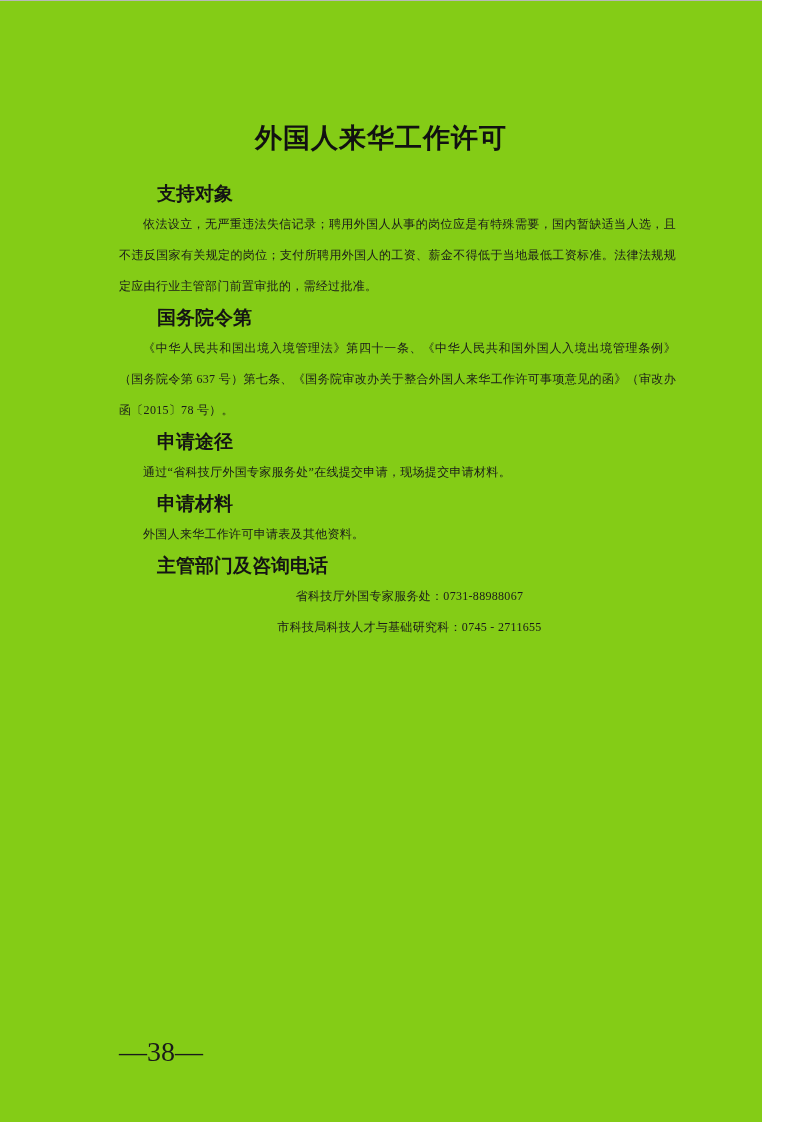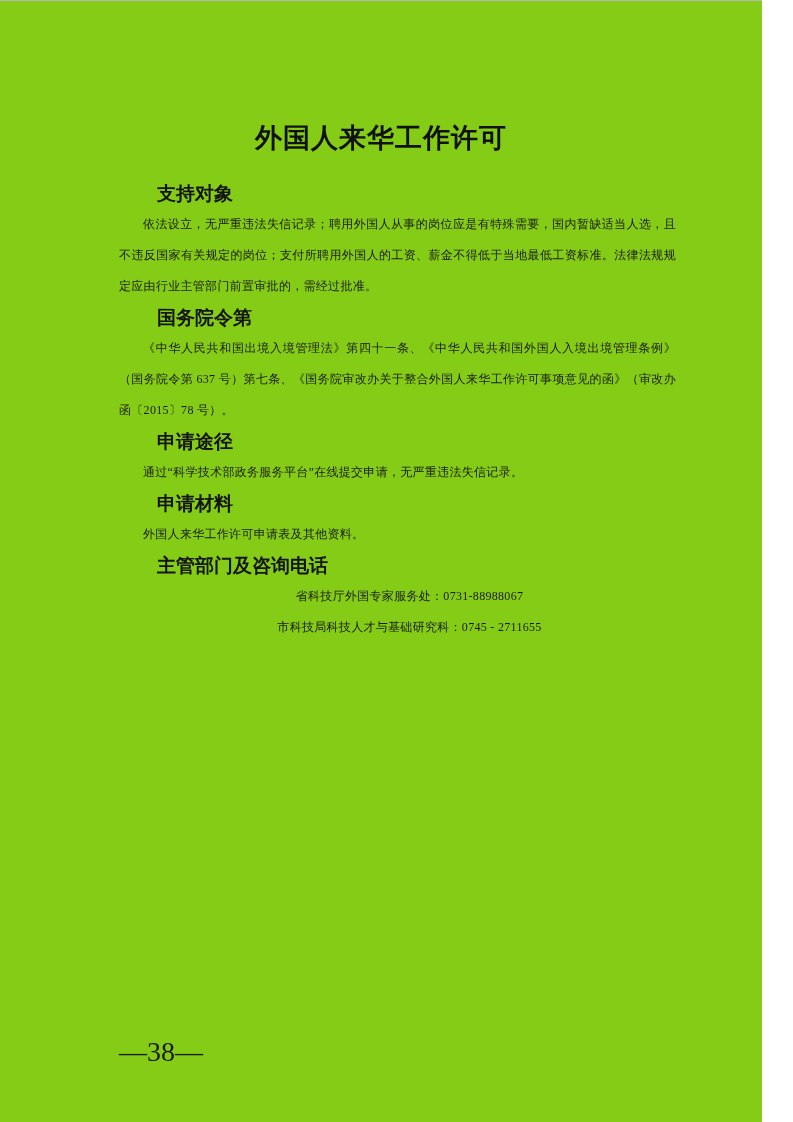--- a/index.html
+++ b/index.html
@@ -91,21 +91,21 @@
     </section>
 
 
     <section class="doc-section">
       <h2 class="section-heading">国务院令第</h2>
       <p class="para">《中华人民共和国出境入境管理法》第四十一条、《中华人民共和国外国人入境出境管理条例》（国务院令第 637 号）第七条、《国务院审改办关于整合外国人来华工作许可事项意见的函》（审改办函〔2015〕78 号）。</p>
     </section>
 
     <section class="doc-section">
       <h2 class="section-heading">申请途径</h2>
-      <p class="para">通过“科学技术部政务服务平台”在线提交申请，无严重违法失信记录。</p>
+      <p class="para">通过“省科技厅外国专家服务处”在线提交申请，现场提交申请材料。</p>
     </section>
 
     <section class="doc-section">
       <h2 class="section-heading">申请材料</h2>
       <p class="para">外国人来华工作许可申请表及其他资料。</p>
     </section>
 
     <section class="doc-section">
       <h2 class="section-heading">主管部门及咨询电话</h2>
       <p class="para no-justify">省科技厅外国专家服务处：0731-88988067</p>

